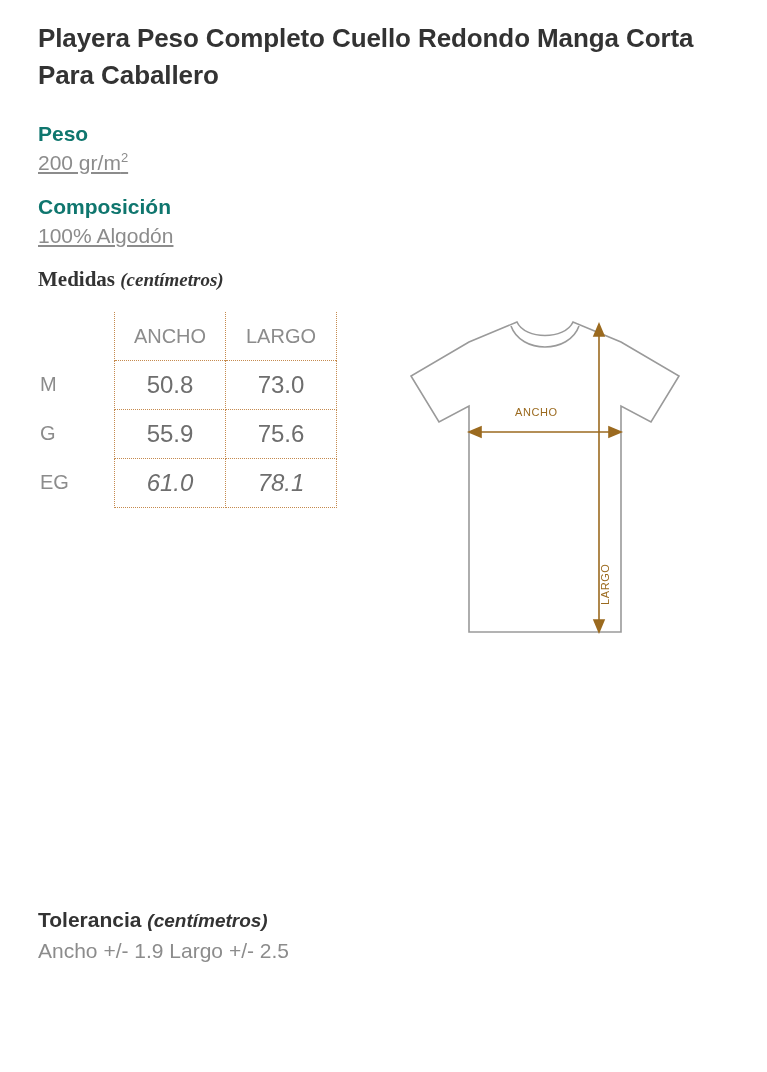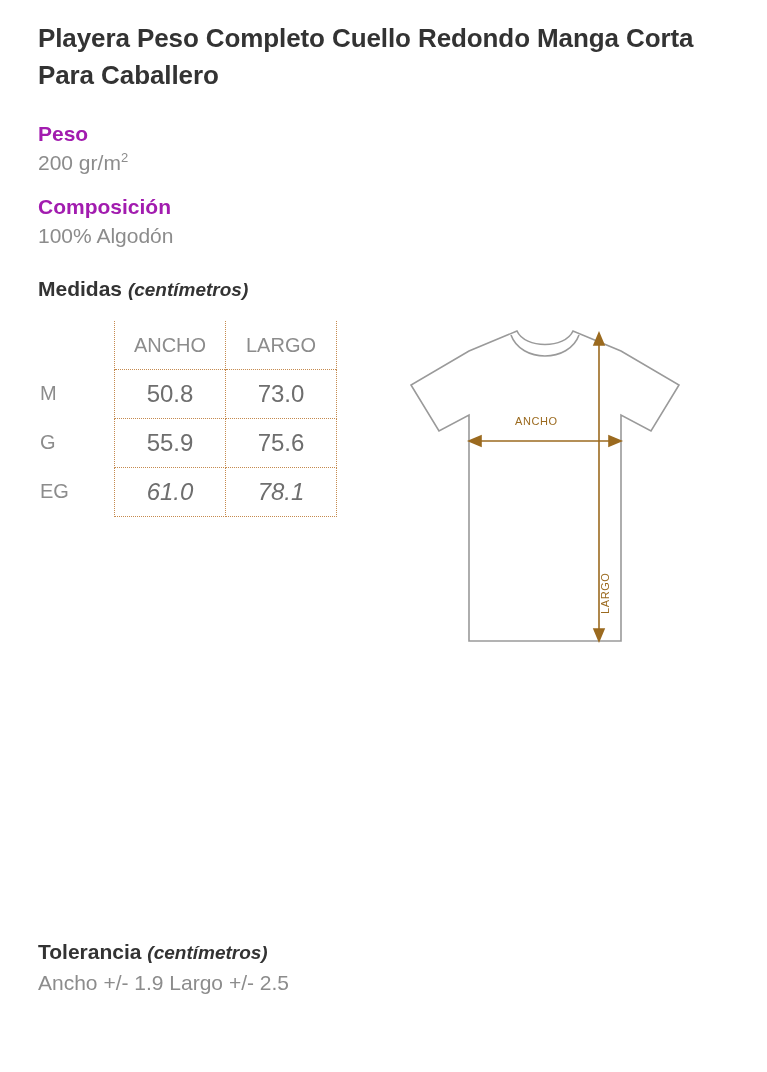--- a/index.html
+++ b/index.html
@@ -29,39 +29,41 @@
     letter-spacing: -0.1px;
     margin: 0 0 26px 0;
     max-width: 680px;
   }
   .spec-block {
     margin-bottom: 14px;
   }
   .spec-label {
     font-size: 21px;
     font-weight: bold;
-    color: #a21caf;
+    color: #0f766e;
     line-height: 1.35;
   }
   .spec-value {
     font-size: 21px;
     color: #8c8c8c;
     line-height: 1.45;
     font-weight: normal;
+    text-decoration: underline;
   }
   .sup {
     font-size: 13px;
     vertical-align: super;
   }
   .measures-heading {
-    margin-top: 26px;
+    margin-top: 16px;
     margin-bottom: 14px;
     font-size: 21px;
     color: #333333;
     font-weight: bold;
+    font-family: Liberation Serif, serif;
   }
   .measures-heading .unit {
     font-style: italic;
     font-weight: bold;
     font-size: 19px;
   }
   .measures-area {
     position: relative;
     display: flex;
     align-items: flex-start;
@@ -112,21 +114,21 @@
   
   .shirt-wrap {
     position: relative;
     margin-left: 62px;
     margin-top: 4px;
   }
   
   .tolerance {
     position: absolute;
     left: 38px;
-    top: 940px;
+    top: 908px;
     width: 690px;
   }
   .tolerance-heading {
     font-size: 21px;
     font-weight: bold;
     color: #333333;
   }
   .tolerance-heading .unit {
     font-style: italic;
     font-weight: bold;

